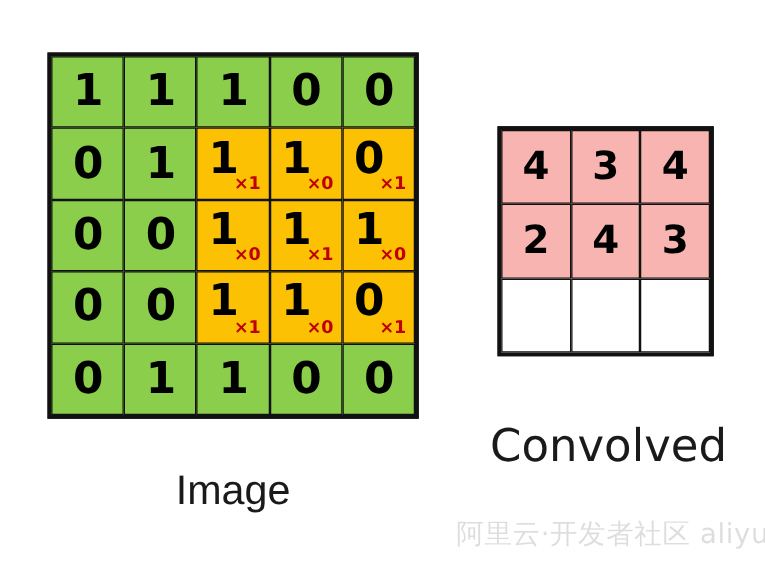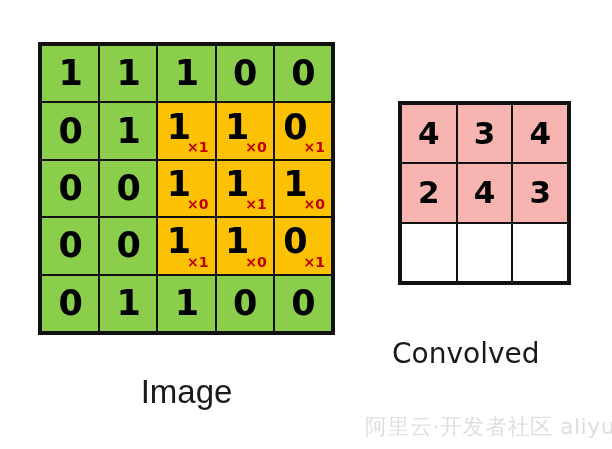--- a/index.html
+++ b/index.html
@@ -107,21 +107,21 @@
     font-weight: 400;
     color: #1a1a1a;
     letter-spacing: 0px;
   }
   #feature-caption {
     position: absolute;
     left: 392px;
     top: 337px;
     width: 220px;
     font-family: "DejaVu Sans", sans-serif;
-    font-size: 28px;
+    font-size: 36px;
     font-weight: 400;
     color: #1a1a1a;
     line-height: 1.18;
     letter-spacing: 0px;
   }
 
   
   #watermark {
     position: absolute;
     left: 365px;

